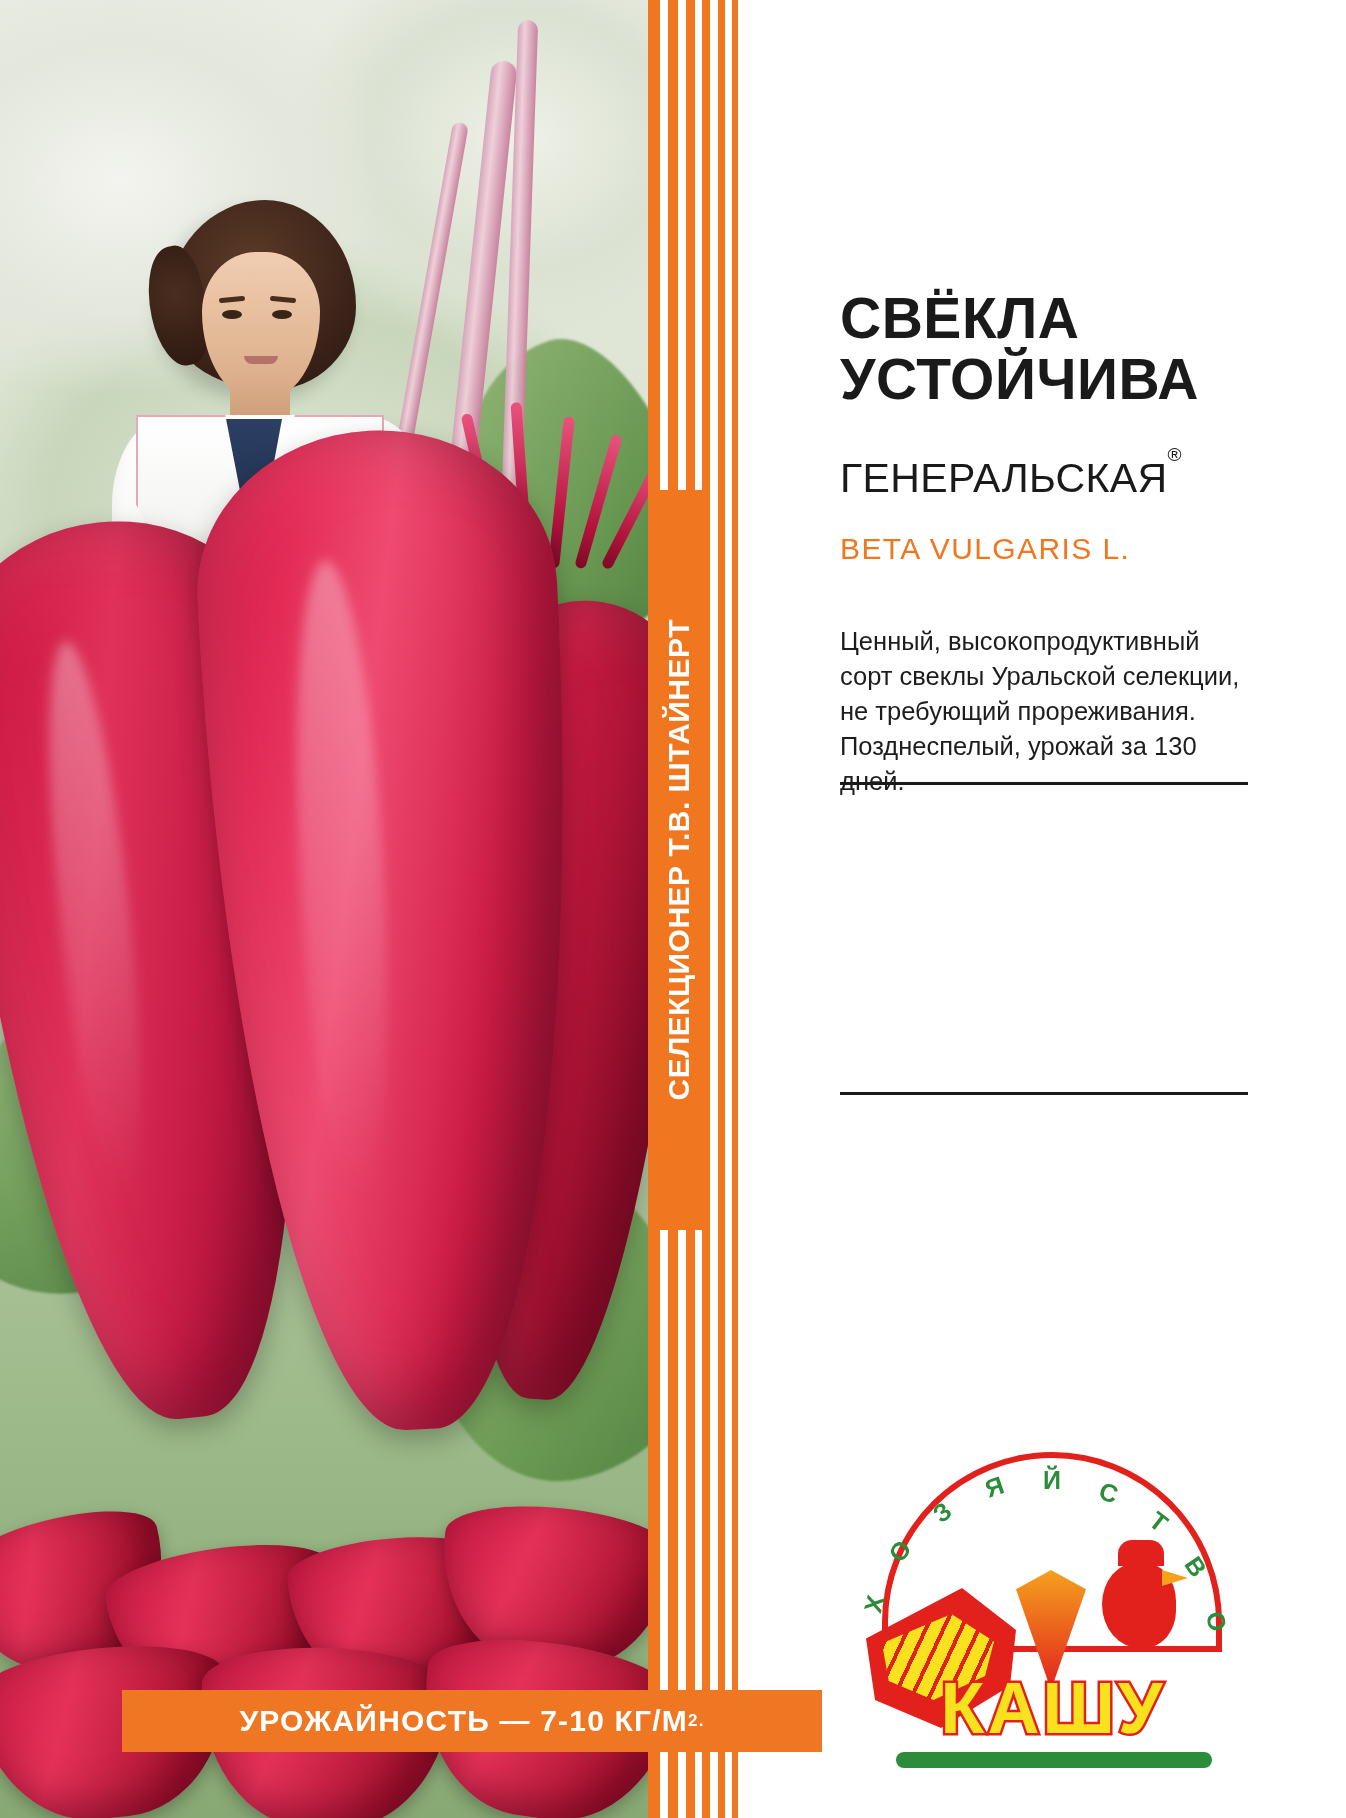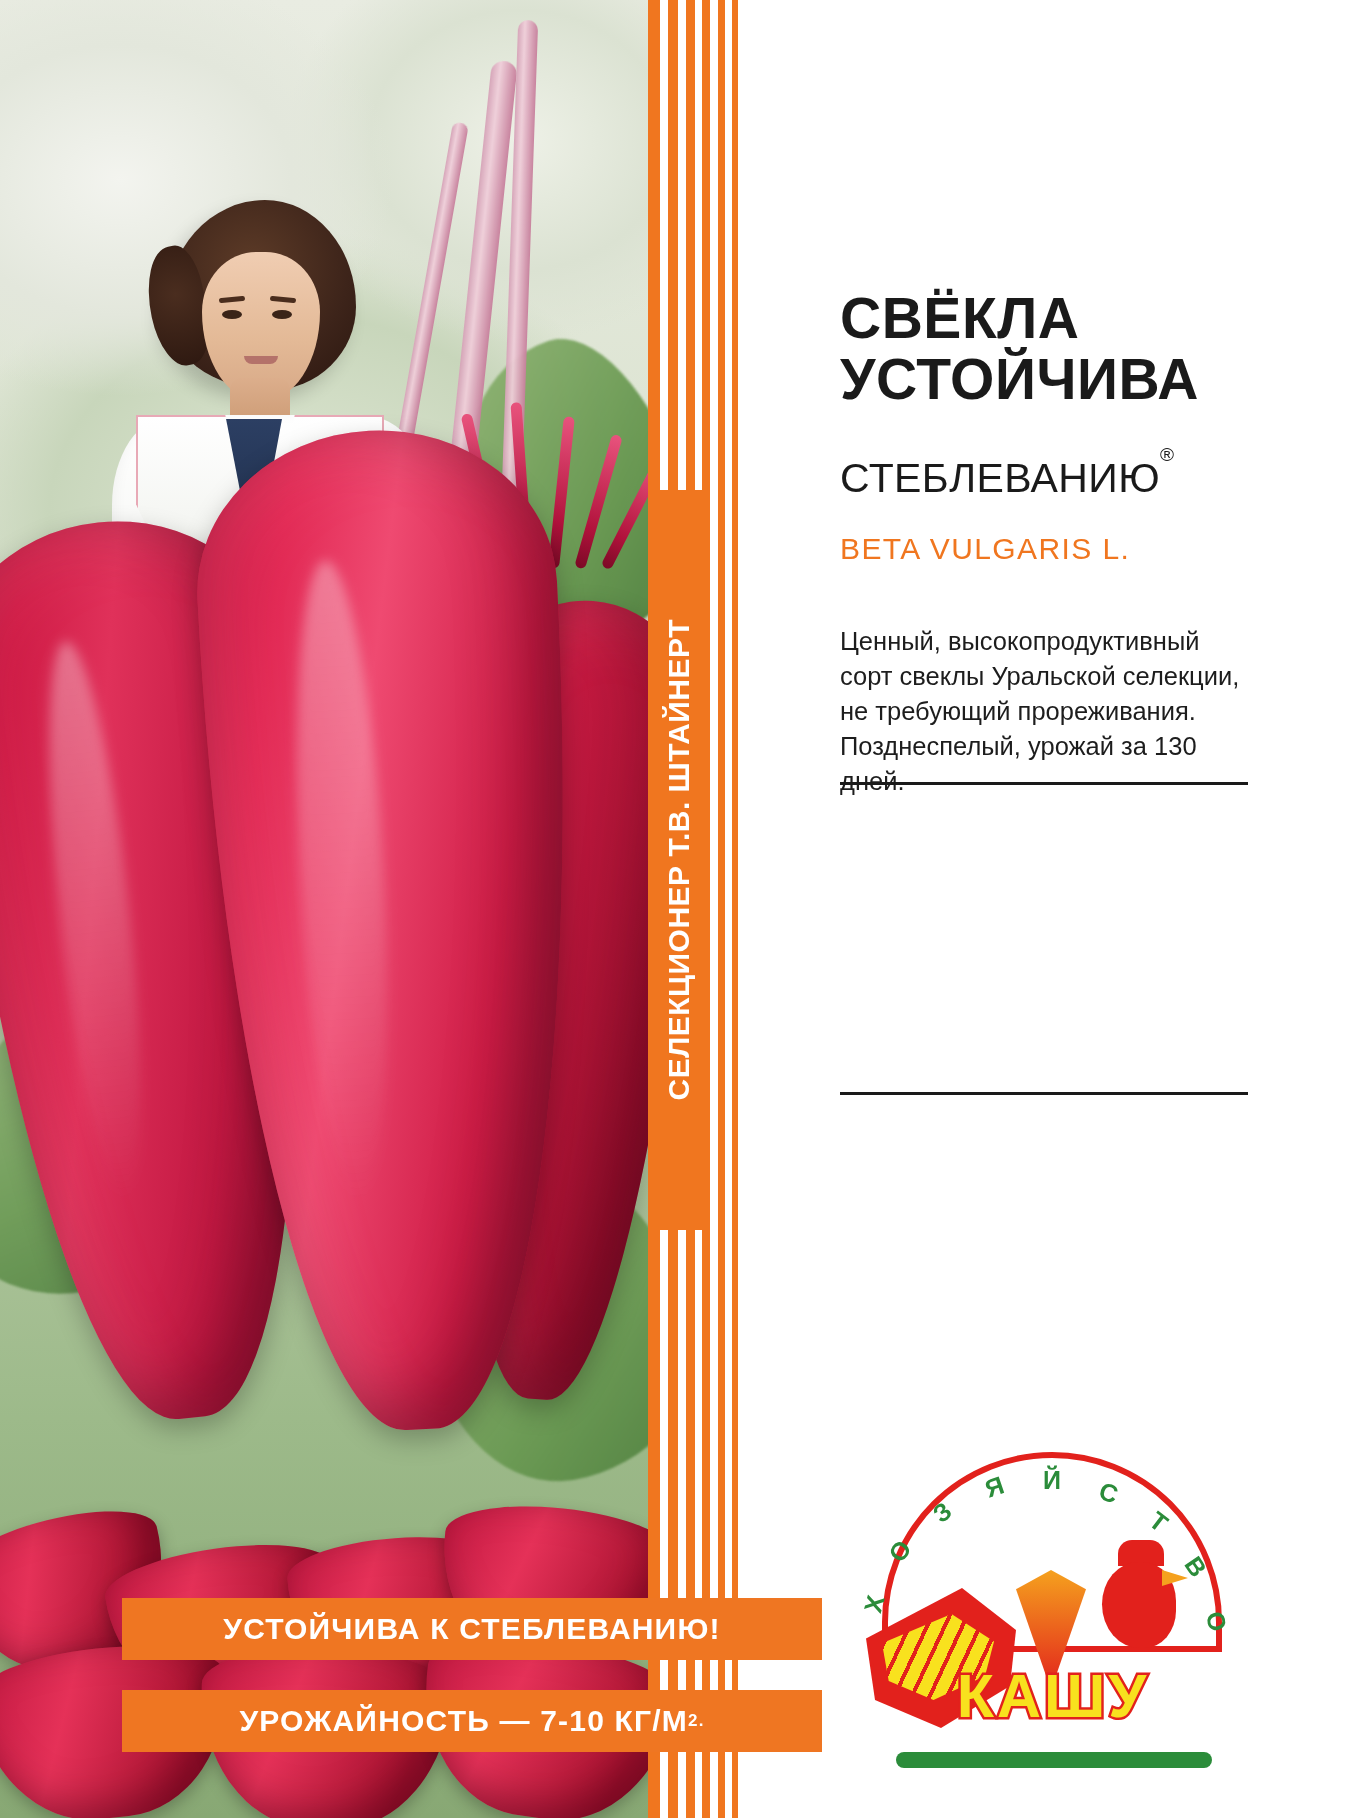--- a/index.html
+++ b/index.html
@@ -355,27 +355,27 @@
     position:absolute; left: 26px; top: 4px; width: 46px; height: 26px;
     background:#e2211c; border-radius: 14px 14px 0 0;
   }
   .logo-rooster .beak {
     position:absolute; left: 70px; top: 34px; width: 26px; height: 16px;
     background:#f5a11e; clip-path: polygon(0 0, 100% 50%, 0 100%);
   }
   .logo-word {
     position: absolute;
     left: 18px;
-    top: 184px;
+    top: 196px;
     width: 330px;
     height: 120px;
     display: flex;
     align-items: center;
     justify-content: center;
-    font-size: 61px;
+    font-size: 72px;
     font-weight: bold;
     color: #f8e11e;
     letter-spacing: 3px;
     -webkit-text-stroke: 5px #e2211c;
     paint-order: stroke fill;
     text-shadow: 0 0 0 #e2211c;
   }
   .logo-base {
     position:absolute; left: 26px; top: 300px; width: 316px; height: 16px;
     background: #2b8c3a; border-radius: 8px;
@@ -451,30 +451,29 @@
   <div class="spine-text">
     <span>СЕЛЕКЦИОНЕР Т.В. ШТАЙНЕРТ</span>
   </div>
 
   <div class="info">
     <div class="title">
       <div>СВЁКЛА</div>
       <div>УСТОЙЧИВА</div>
     </div>
     <div class="variety">
-      <span>СТЕБЛЕВАНИЮ</span><sup>®</sup>
+      <span>ГЕНЕРАЛЬСКАЯ</span><sup>®</sup>
     </div>
     <div class="latin">BETA VULGARIS L.</div>
 
     <div class="para p1">Ценный, высокопродуктивный сорт свеклы Уральской селекции, не требующий прореживания. Позднеспелый, урожай за 130 дней.</div>
     <div class="rule r1"></div>
     <div class="rule r2"></div>
   </div>
 
-  <div class="banner top">УСТОЙЧИВА К СТЕБЛЕВАНИЮ!</div>
   <div class="banner bottom">
     <span>УРОЖАЙНОСТЬ — 7-10 КГ/М</span>
       <sup>2.</sup>
   </div>
 
   <div class="logo">
     <div class="logo-arc"></div>
     <div class="logo-arc-text" id="arcText">
         <span style="transform: translate(-50%, 0px) rotate(-75deg) translateY(-92px);">Х</span>
         <span style="transform: translate(-50%, 0px) rotate(-56.25deg) translateY(-92px);">О</span>

